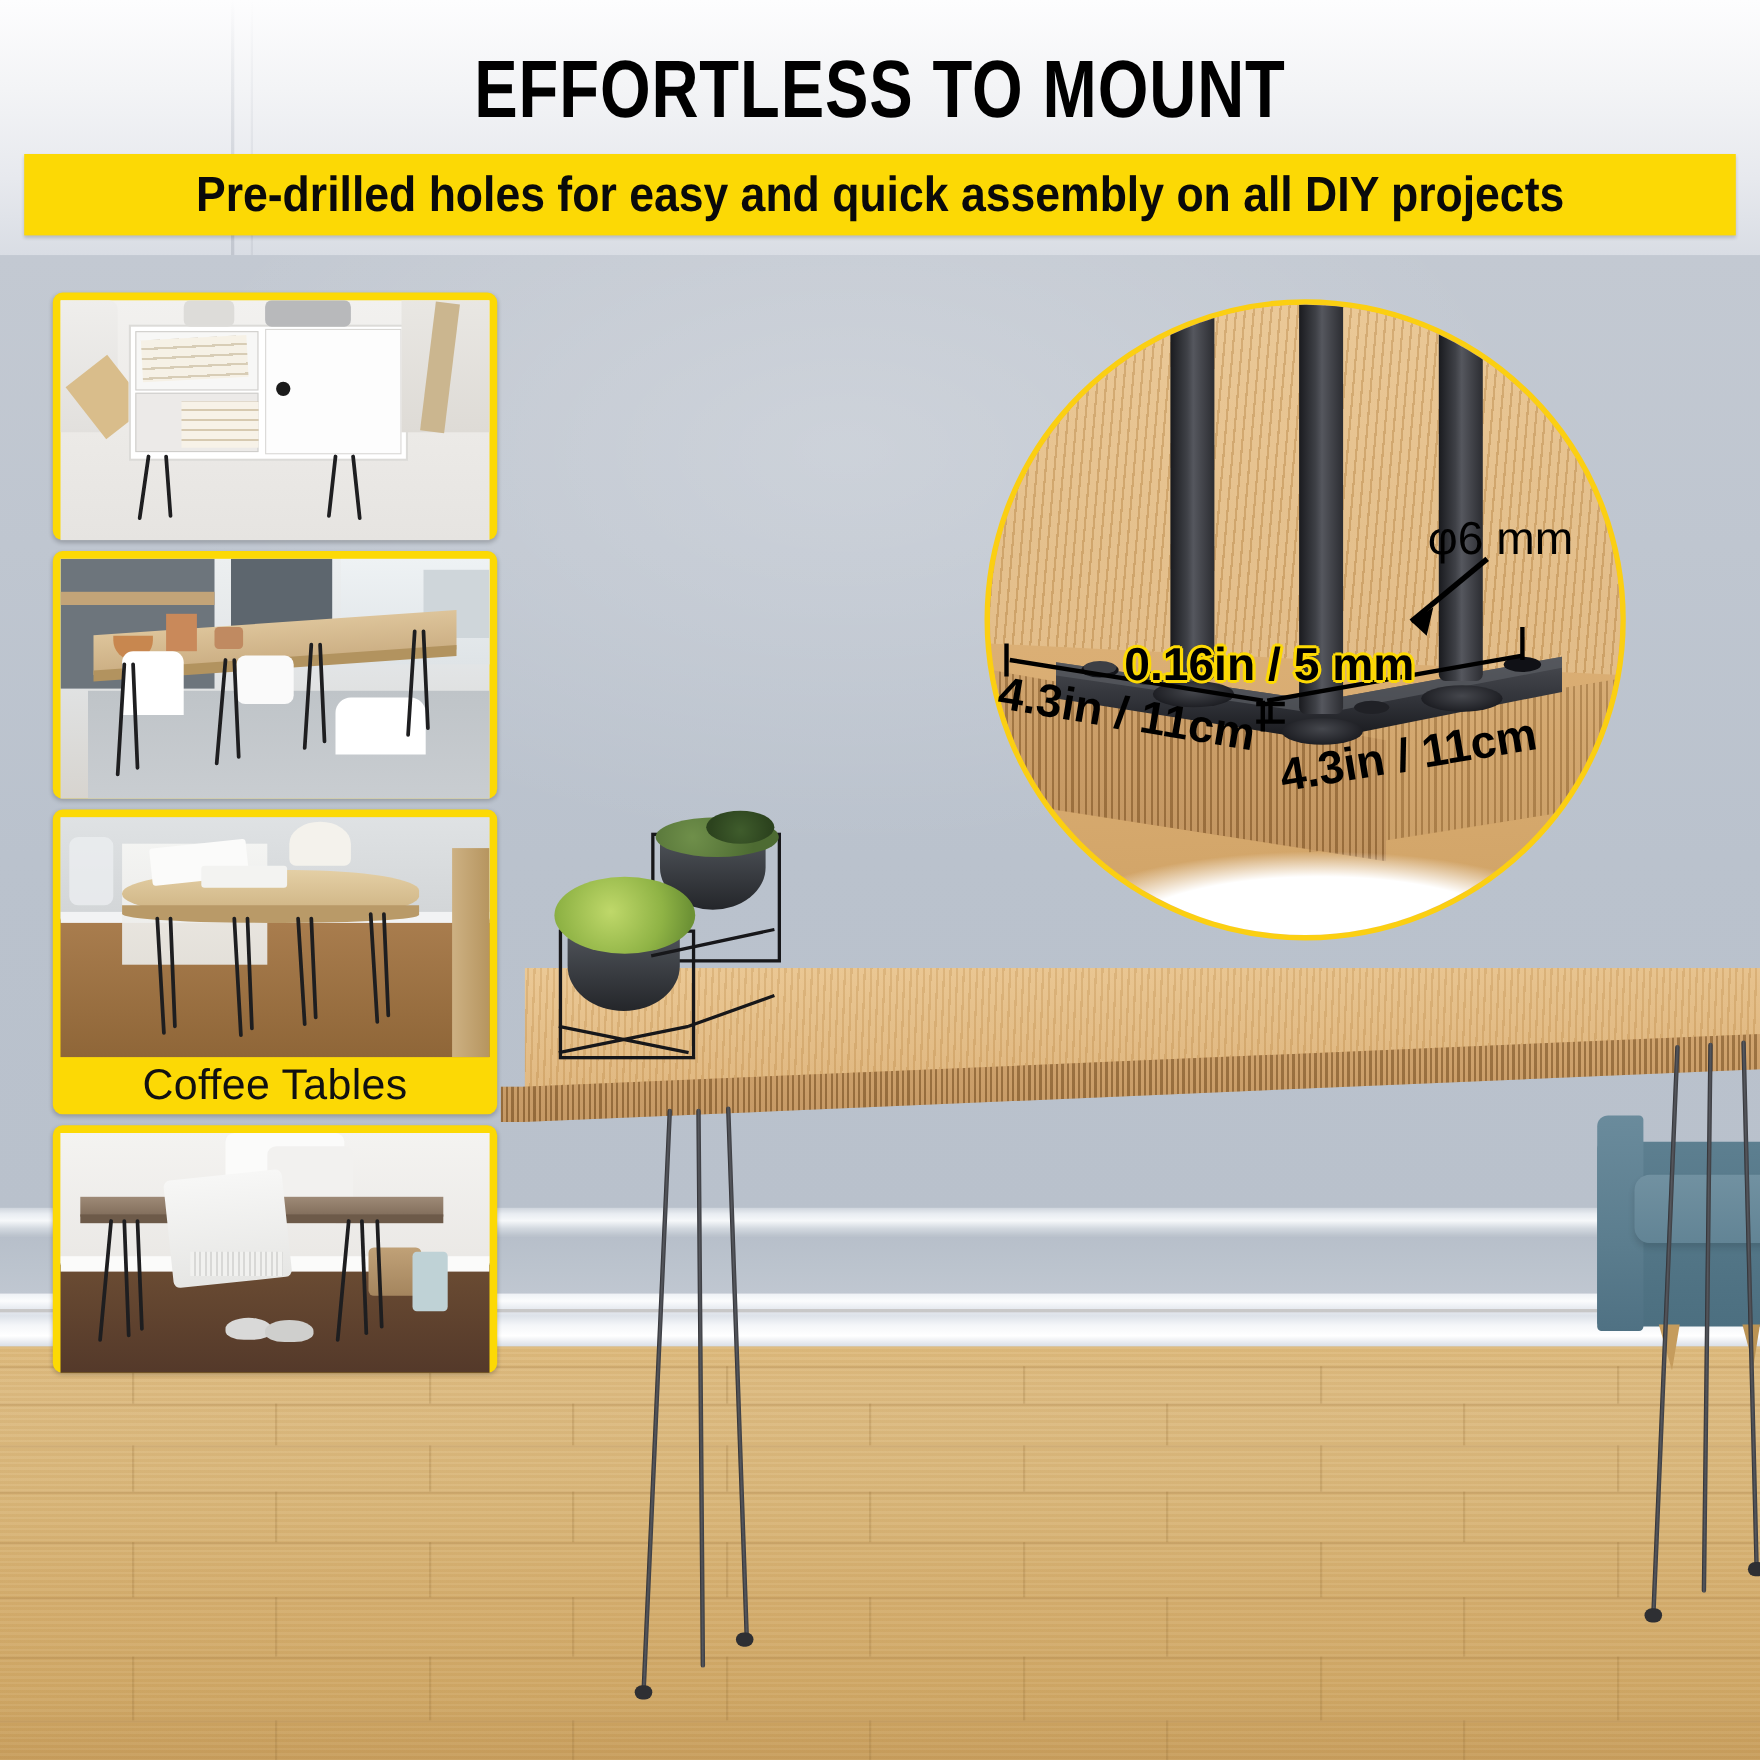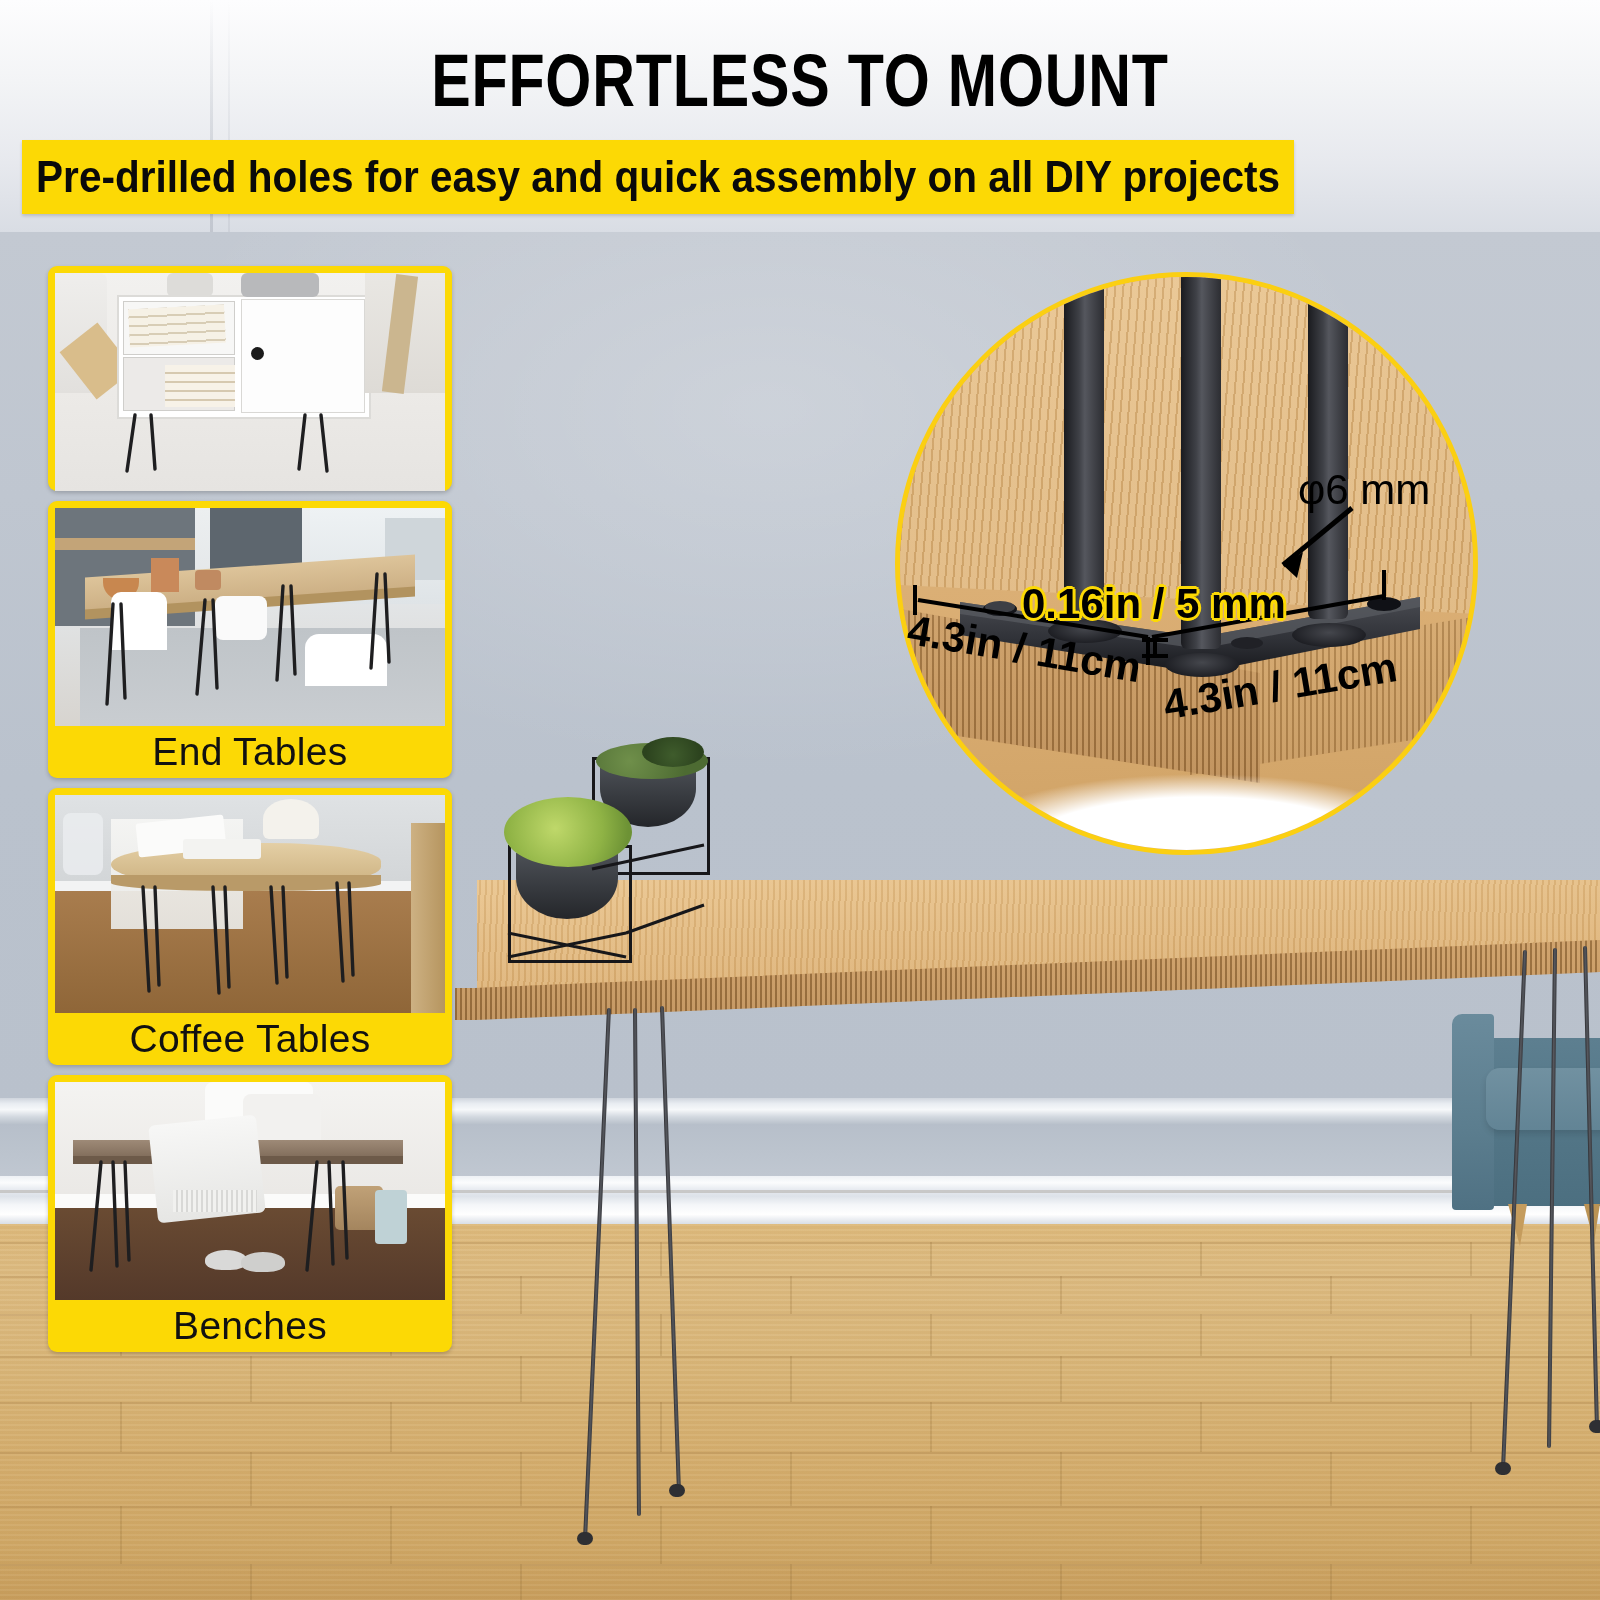--- a/index.html
+++ b/index.html
@@ -68,21 +68,21 @@
   .pl-cage{position:absolute;border:3px solid #17171a;}
   .bowl{position:absolute;border-radius:0 0 50% 50%/0 0 62% 62%;
     background:linear-gradient(180deg,#4c5056 0%,#36393e 55%,#24262a 100%);}
   .foliage{position:absolute;border-radius:50%;}
 
   
   .title{position:absolute;left:0;top:44px;width:1600px;text-align:center;
     font-family:"Liberation Sans Narrow","Liberation Sans",sans-serif;
     font-weight:700;font-size:74px;letter-spacing:1px;color:#000;
     transform:scaleX(.80);transform-origin:center top;line-height:1;}
-  .banner{position:absolute;left:22px;top:140px;width:1272px;height:74px;
+  .banner{position:absolute;left:22px;top:140px;width:1556px;height:74px;
     background:#fcd905;display:flex;align-items:center;justify-content:center;
     box-shadow:0 2px 3px rgba(0,0,0,.16);}
   .banner span{font-family:"Liberation Sans Narrow","Liberation Sans",sans-serif;
     font-weight:700;font-size:45px;color:#0a0a0a;transform:scaleX(.90);
     transform-origin:center;white-space:nowrap;}
 
   
   .cards{position:absolute;left:48px;top:266px;width:404px;}
   .card{position:relative;background:#fcd905;border-radius:9px;margin-bottom:10px;
     padding:7px 7px 0 7px;box-shadow:0 2px 4px rgba(0,0,0,.20);}
@@ -336,21 +336,20 @@
               <path d="M66 96 L70 190"></path>
               <path d="M150 92 L142 186"></path>
               <path d="M158 92 L162 180"></path>
               <path d="M228 78 L222 172"></path>
               <path d="M236 78 L240 166"></path>
               <path d="M322 66 L316 160"></path>
               <path d="M330 66 L334 154"></path>
             </g>
           </svg>
         </div>
-        <div class="caption">End Tables</div>
       </div>
       <div class="card">
         <div class="photo" style="background: linear-gradient(rgb(220, 223, 225) 0%, rgb(211, 214, 216) 42%, rgb(169, 125, 78) 43%, rgb(143, 102, 56) 100%);">
           <div class="ph" style="left: 0px; top: 0px; width: 390px; height: 92px; background: linear-gradient(rgb(223, 226, 228), rgb(210, 213, 215));"></div>
           <div class="ph" style="left: 0px; top: 86px; width: 390px; height: 10px; background: rgb(242, 243, 244);"></div>
           <div class="ph" style="left: 8px; top: 18px; width: 40px; height: 62px; background: rgba(235, 238, 240, 0.8); border-radius: 8px;"></div>
           <div class="ph" style="left: 56px; top: 24px; width: 132px; height: 110px; background: linear-gradient(rgb(246, 246, 244), rgb(233, 233, 230)); opacity: 0.92;"></div>
           <div class="ph" style="left: 208px; top: 4px; width: 56px; height: 40px; background: rgb(244, 242, 236); border-radius: 50% 50% 6px 6px;"></div>
           <div class="ph" style="left: 56px; top: 48px; width: 270px; height: 44px; background: linear-gradient(rgb(228, 207, 165), rgb(203, 176, 127)); border-radius: 48% 42% 46% 50%;"></div>
           <div class="ph" style="left: 56px; top: 80px; width: 270px; height: 16px; background: rgb(185, 154, 104); border-radius: 0px 0px 46% 50%;"></div>
@@ -390,17 +389,16 @@
             <g stroke="#1e1e20" stroke-width="3.4" fill="none" stroke-linecap="round">
               <path d="M46 80 L36 188"></path>
               <path d="M58 80 L62 184"></path>
               <path d="M70 80 L74 178"></path>
               <path d="M262 80 L252 188"></path>
               <path d="M274 80 L278 182"></path>
               <path d="M288 80 L292 176"></path>
             </g>
           </svg>
         </div>
-        <div class="caption">Benches</div>
       </div>
     </div>
 
 </div>
 
 </body></html>

